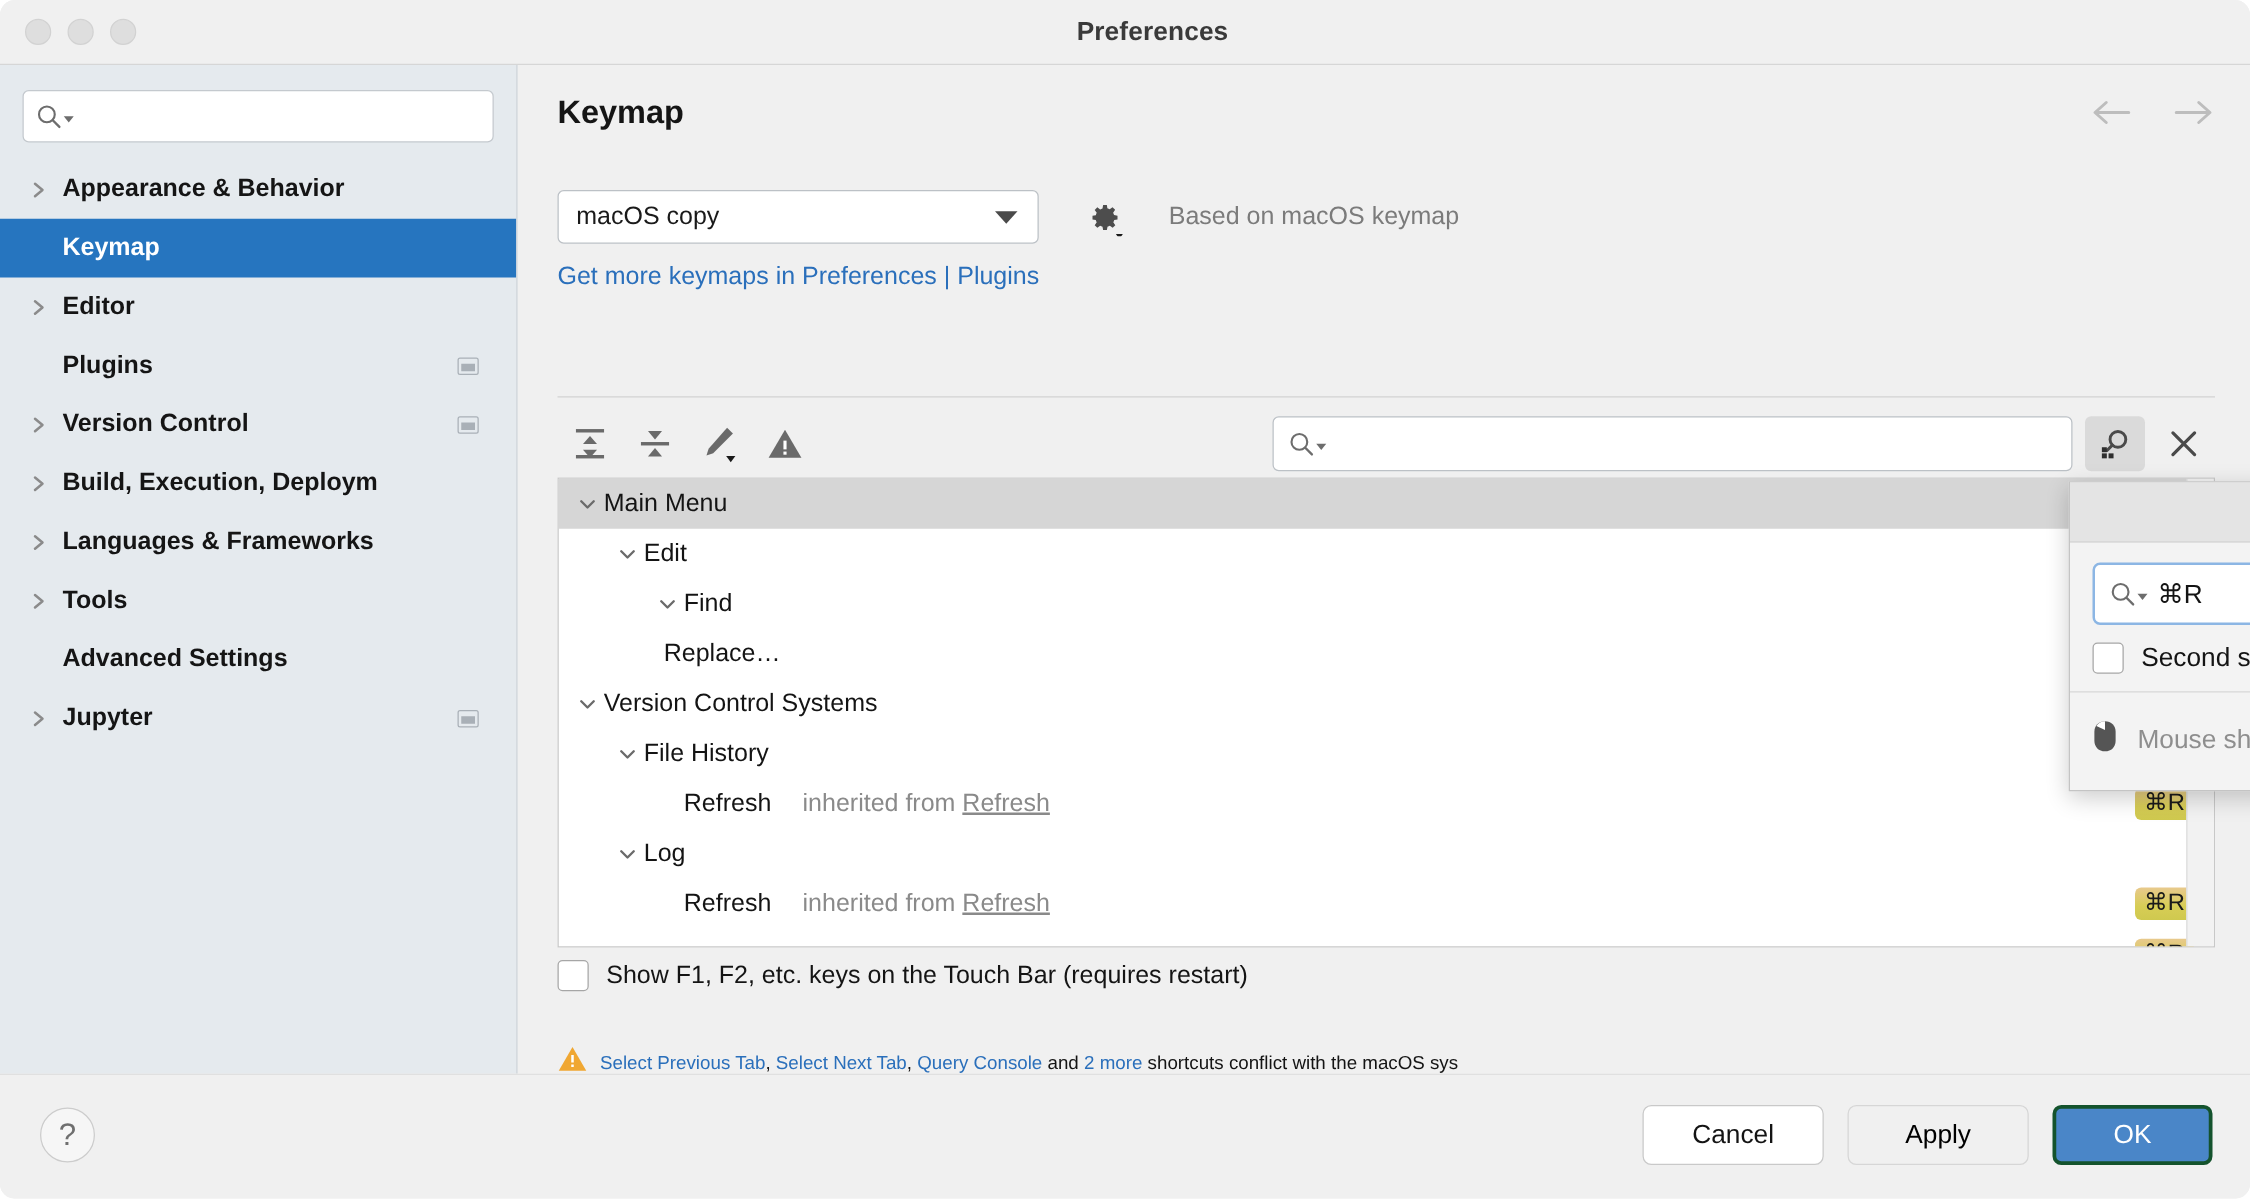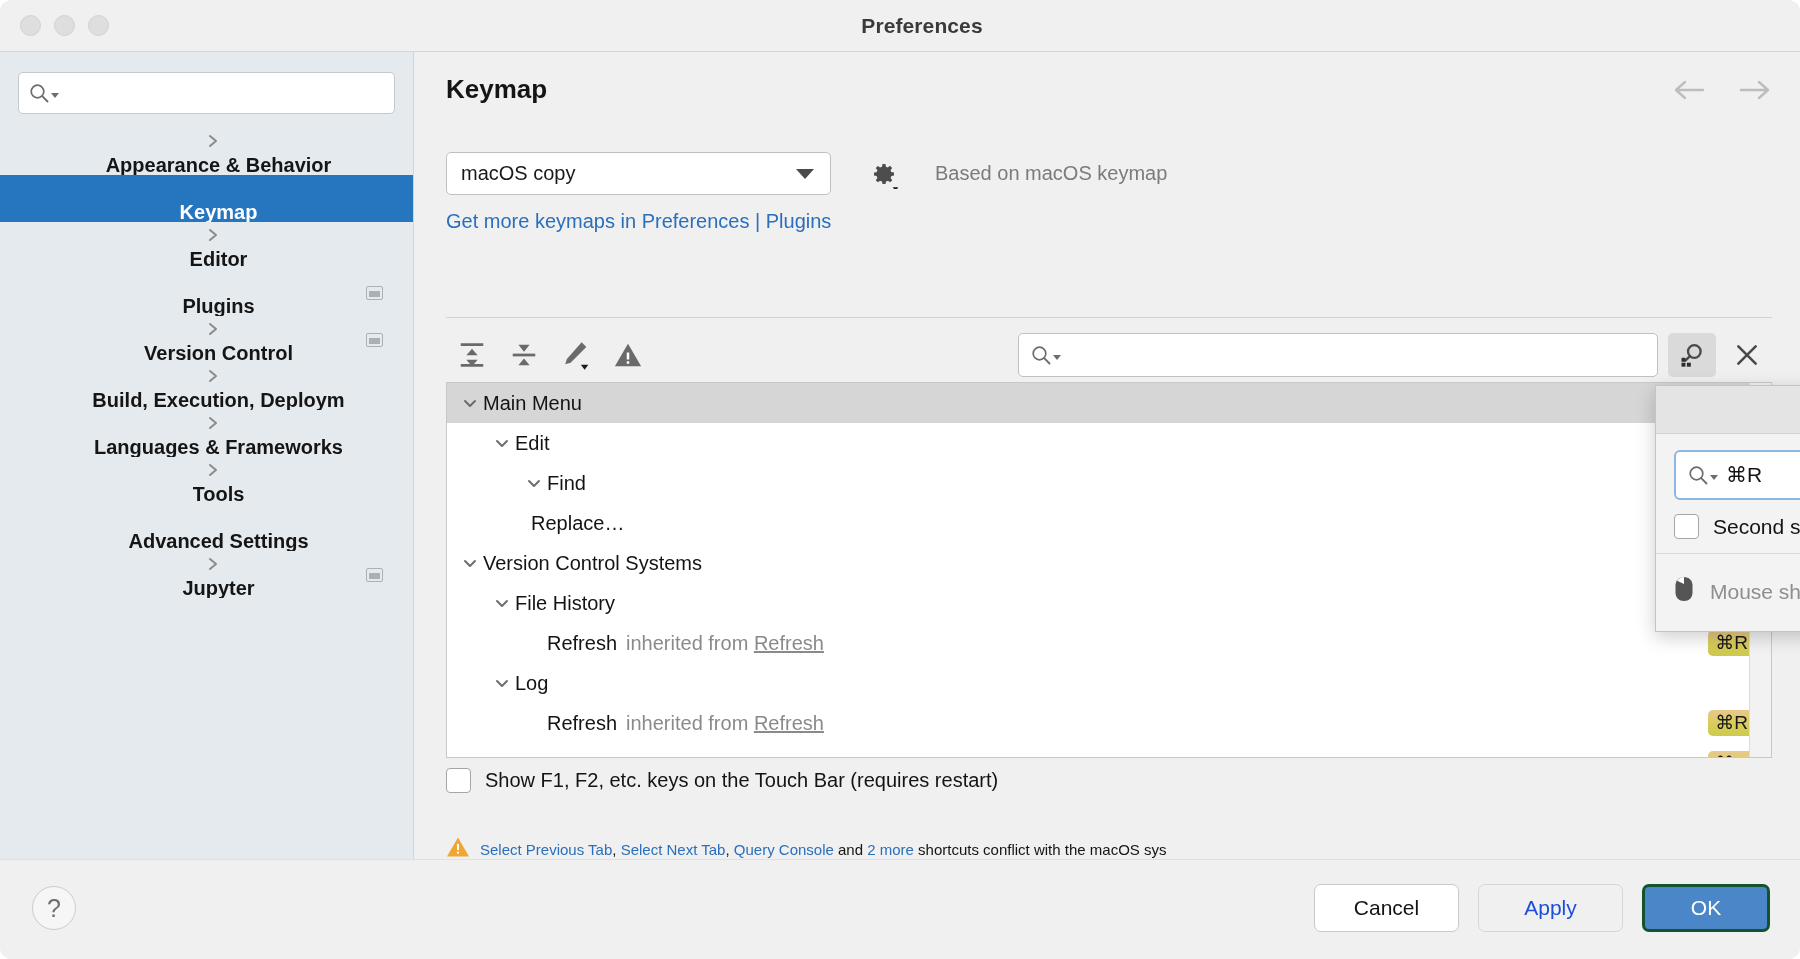--- a/index.html
+++ b/index.html
@@ -53,21 +53,20 @@
     border: none; outline: none; background: transparent;
     font-size: 18px; font-family: inherit; flex: 1; margin-left: 6px;
     color: #1a1a1a;
   }
   .side-list { margin-top: 6px; }
   .side-item {
     height: 47px; display: flex; align-items: center;
     padding-left: 24px; position: relative;
     font-size: 20px; font-weight: bold; color: #151515;
     white-space: nowrap;
-    flex-direction: column;
   }
   .side-item .chev {
     width: 26px; flex: 0 0 26px; display: flex; align-items: center; justify-content: flex-start;
   }
   .side-item .chev.blank { visibility: hidden; }
   .side-item.selected { background: #2675bf; color: #ffffff; }
   .side-label { overflow: hidden; }
   .side-badge {
     position: absolute; right: 30px; top: 50%; transform: translateY(-50%);
     width: 17px; height: 14px; border: 1.6px solid #a9b0b7; border-radius: 2px;
@@ -139,21 +138,21 @@
     position: absolute; top: 330px; left: 31px; right: 28px; height: 376px;
     border: 1px solid #c8c8c8; background: #ffffff; overflow: hidden;
   }
   .tree-row {
     height: 40px; display: flex; align-items: center; position: relative;
     font-size: 20px; color: #141414; white-space: nowrap;
   }
   .tree-row.header-row { background: #d6d6d6; }
   .tw { width: 26px; display: flex; align-items: center; justify-content: center; flex: 0 0 26px; }
   .tw.blank { visibility: hidden; }
-  .dim { color: #8a8a8a; margin-left: 9px; }
+  .dim { color: #8a8a8a; margin-left: 25px; }
   .dim u { text-decoration: underline; }
   .kbadge {
     position: absolute; right: 16px; top: 50%; transform: translateY(-50%);
     background: linear-gradient(180deg,#e8c98d 0%, #d7cd55 58%, #cfc94f 100%);
     border-radius: 5px; padding: 3px 7px 4px 7px;
     font-size: 19px; color: #1a1a1a; line-height: 1;
   }
   .kbadge.clip { top: auto; bottom: -16px; transform: none; }
   .tree-scroll {
     position: absolute; right: 0; top: 0; bottom: 0; width: 22px; background: #f2f2f2;
@@ -210,21 +209,21 @@
     display: flex; align-items: center; justify-content: center;
     font-size: 25px; color: #6f6f6f; cursor: pointer;
   }
   .btns { position: absolute; right: 30px; top: 24px; display: flex; gap: 19px; padding-left: 44px; }
   .btn {
     height: 48px; min-width: 145px; border-radius: 7px;
     display: flex; align-items: center; justify-content: center;
     font-size: 21px; cursor: pointer;
   }
   .btn.cancel { background: #ffffff; border: 1px solid #c9c9c9; color: #141414; }
-  .btn.apply { background: #f0f0f0; border: 1px solid #d6d6d6; color: #1d4ed8; }
+  .btn.apply { background: #f0f0f0; border: 1px solid #d6d6d6; color: #000000; }
   .btn.ok { background: #4a86c8; border: 3px solid #14532d; color: #ffffff; min-width: 128px; }
 </style>
 </head>
 <body>
 
 <div class="window">
 
   <div class="titlebar">
     <div class="traffic">
       <div class="tl-dot"></div>

